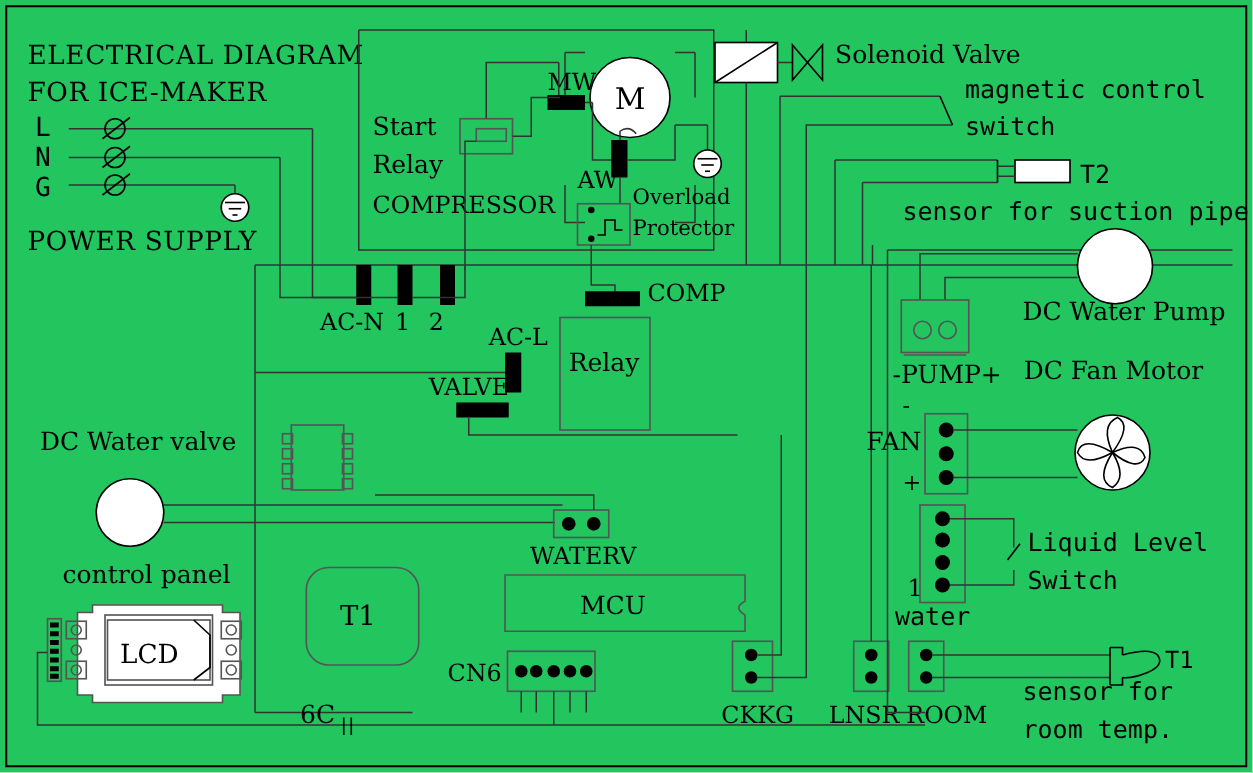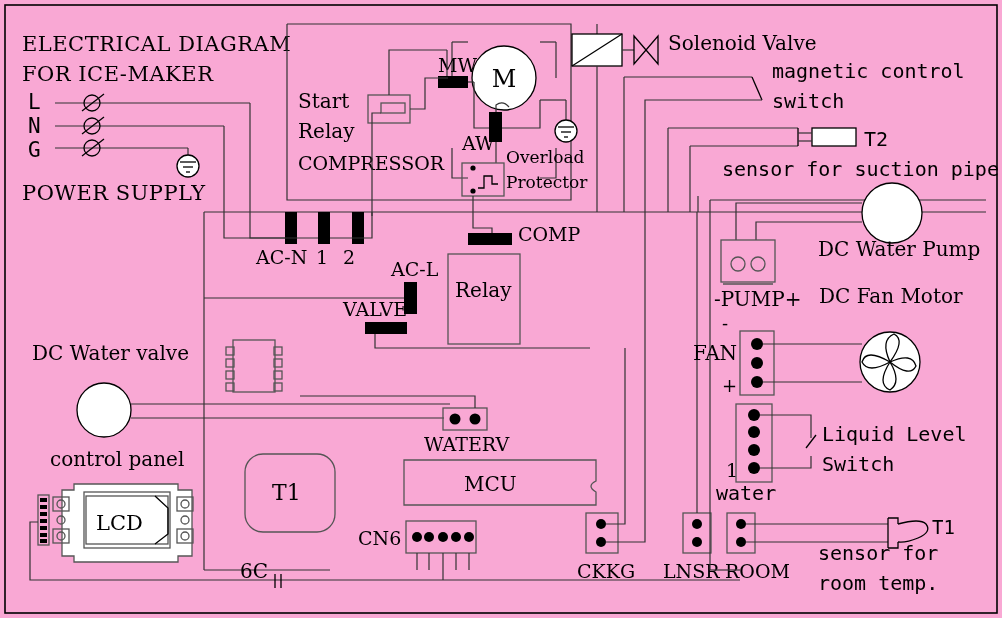--- a/index.html
+++ b/index.html
@@ -7,21 +7,21 @@
     padding: 0;
     background: #ffffff;
   }
   body {
     font-family: "DejaVu Serif", serif;
   }
   #root {
     position: relative;
     width: 1002px;
     height: 618px;
-    background: #f9a8d4;
+    background: #22c55e;
     overflow: hidden;
   }
   #diagram {
     position: absolute;
     left: 0;
     top: 0;
     width: 1002px;
     height: 618px;
   }
   text {

